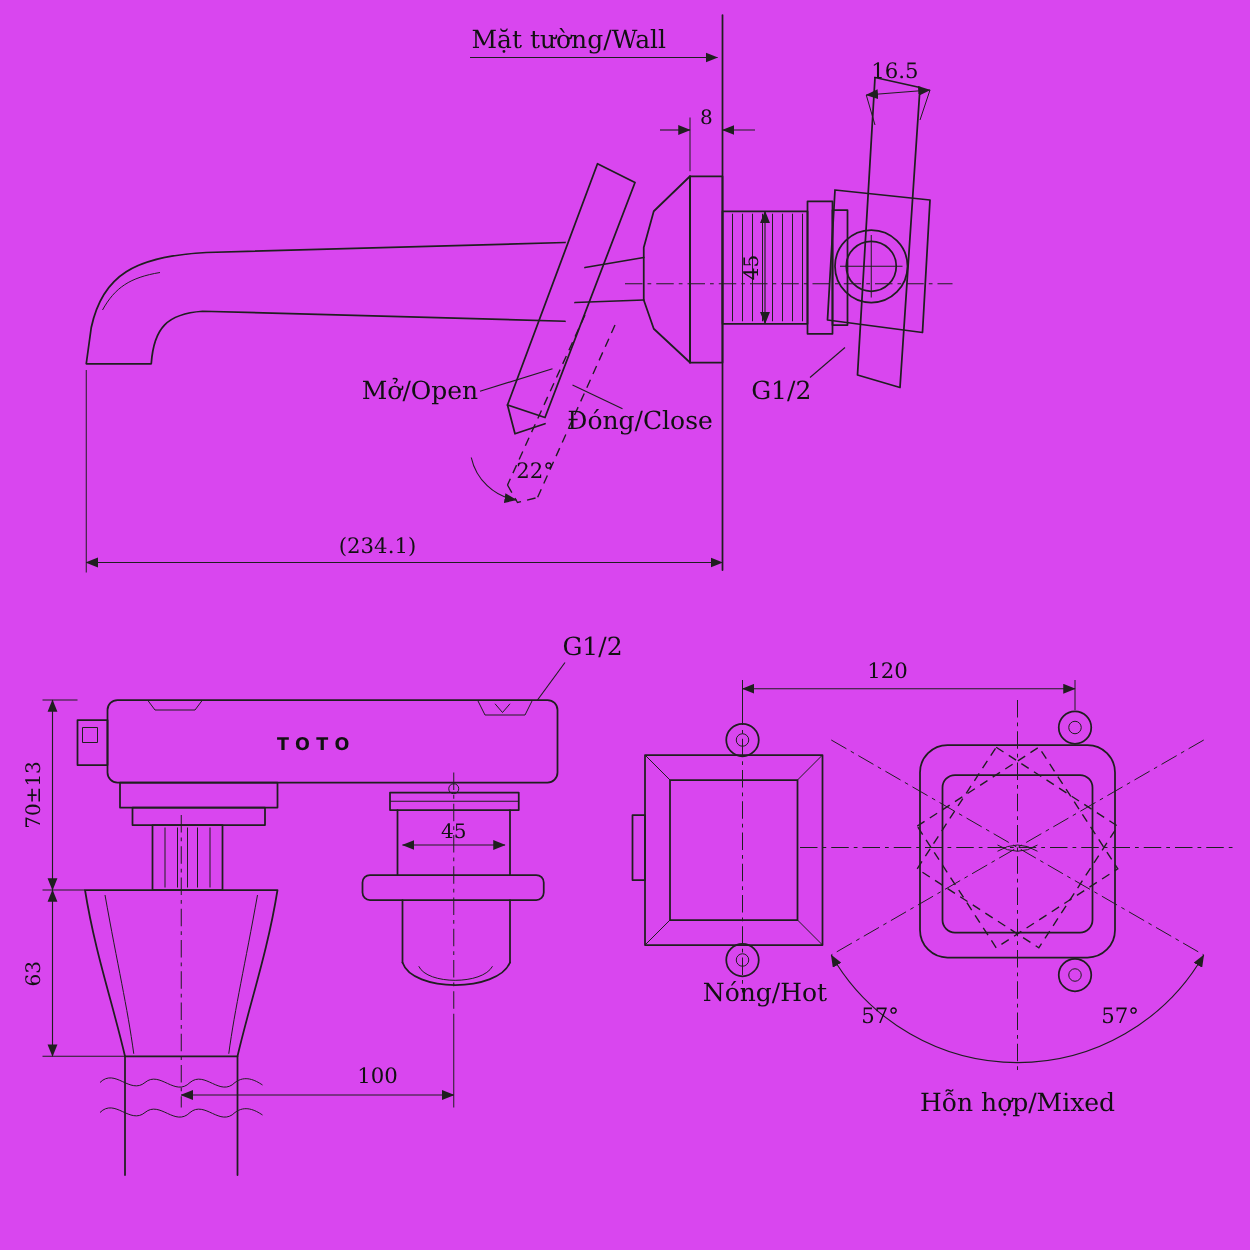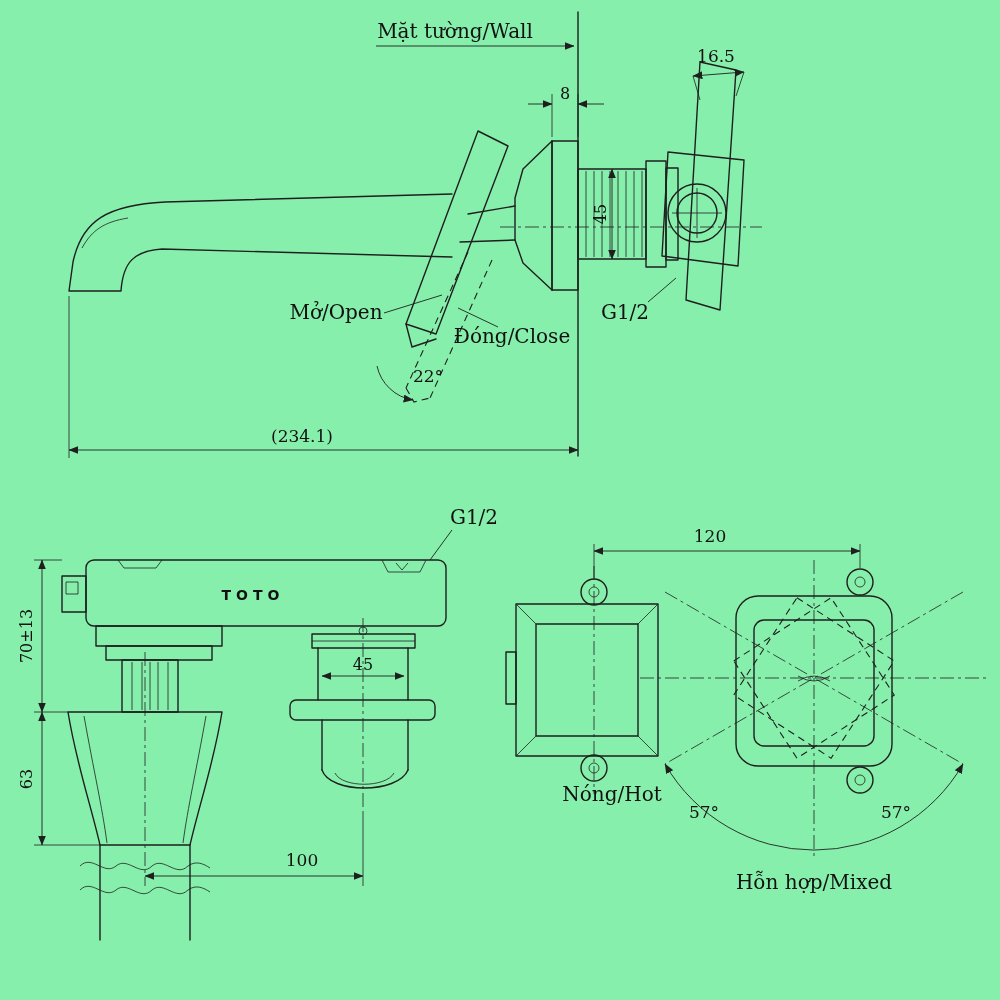--- a/index.html
+++ b/index.html
@@ -1,16 +1,16 @@
 <!DOCTYPE html>
 <html><head>
 <meta charset="utf-8">
 <style>
   html,body{margin:0;padding:0;background:#ffffff;}
-  .stage{width:1000px;height:1000px;background:#86efac;position:relative;overflow:hidden;}
+  .stage{width:1000px;height:1000px;background:#d946ef;position:relative;overflow:hidden;}
   svg{display:block;}
   .o{fill:none;stroke:#1f1f1f;stroke-width:1.4;stroke-linejoin:round;stroke-linecap:round;}
   .t{fill:none;stroke:#1f1f1f;stroke-width:0.8;stroke-linejoin:round;}
   .diml{fill:none;stroke:#1f1f1f;stroke-width:0.9;}
   .cl{fill:none;stroke:#1f1f1f;stroke-width:0.8;stroke-dasharray:14 4 3 4;}
   .dash{fill:none;stroke:#1f1f1f;stroke-width:1.1;stroke-dasharray:7 5;}
   .lbl{font-family:"DejaVu Serif","Liberation Serif",serif;font-size:20px;fill:#111;}
   .dim{font-family:"DejaVu Serif","Liberation Serif",serif;font-size:16px;fill:#111;}
   .dim2{font-family:"DejaVu Serif","Liberation Serif",serif;font-size:17px;fill:#111;}
   .brand{font-family:"DejaVu Sans","Liberation Sans",sans-serif;font-size:14px;font-weight:bold;letter-spacing:5px;fill:#111;}

